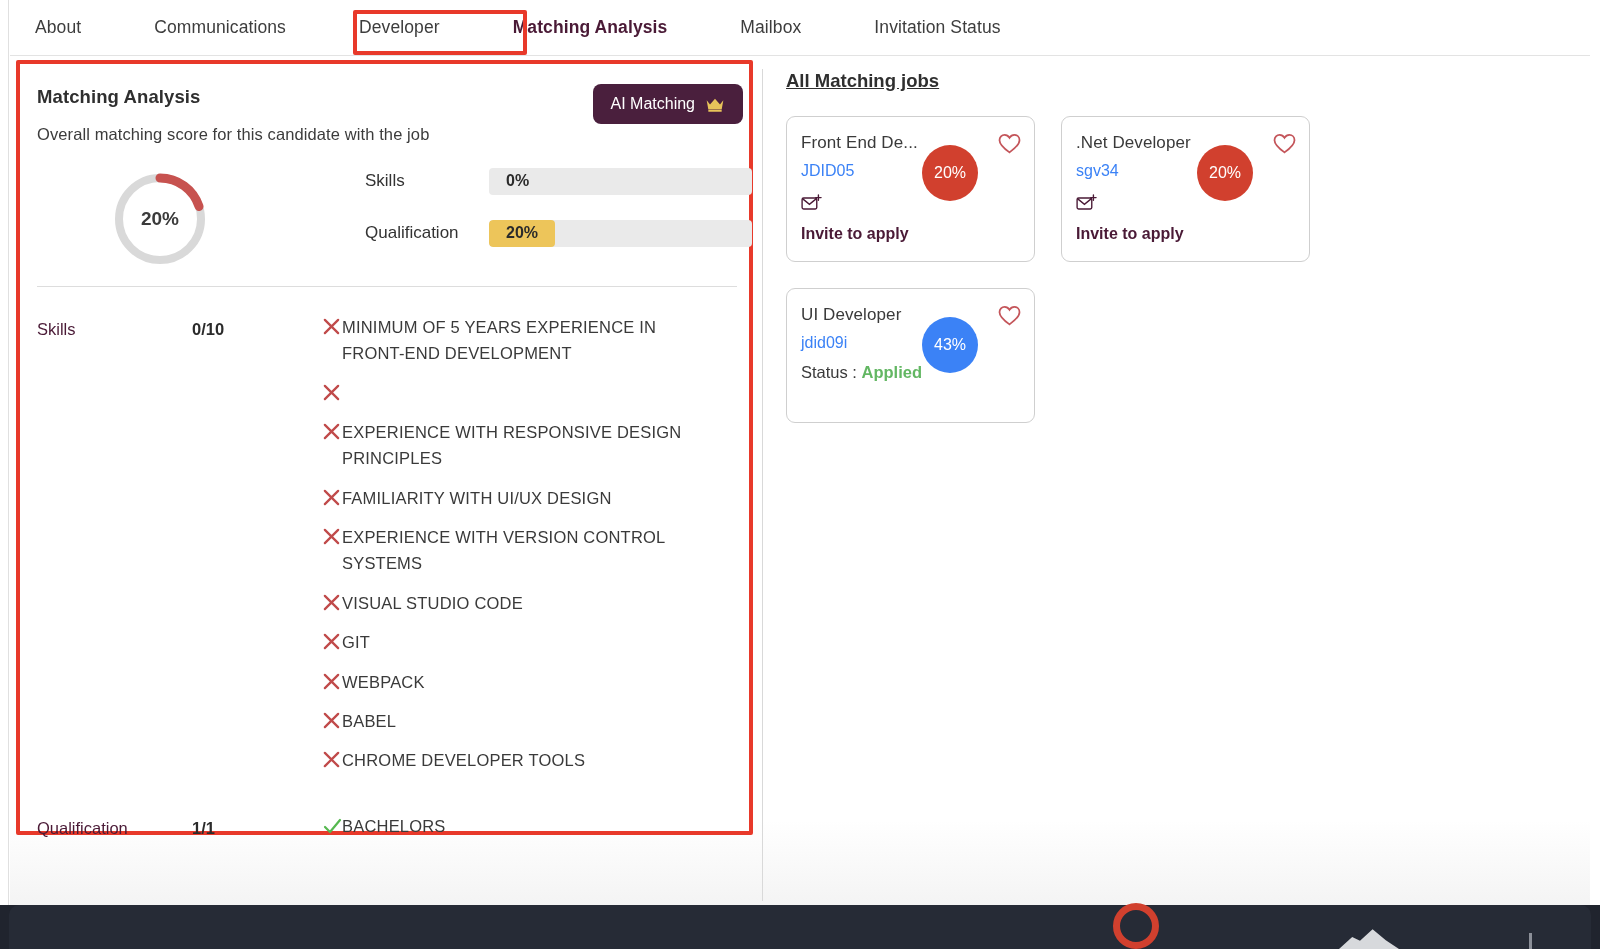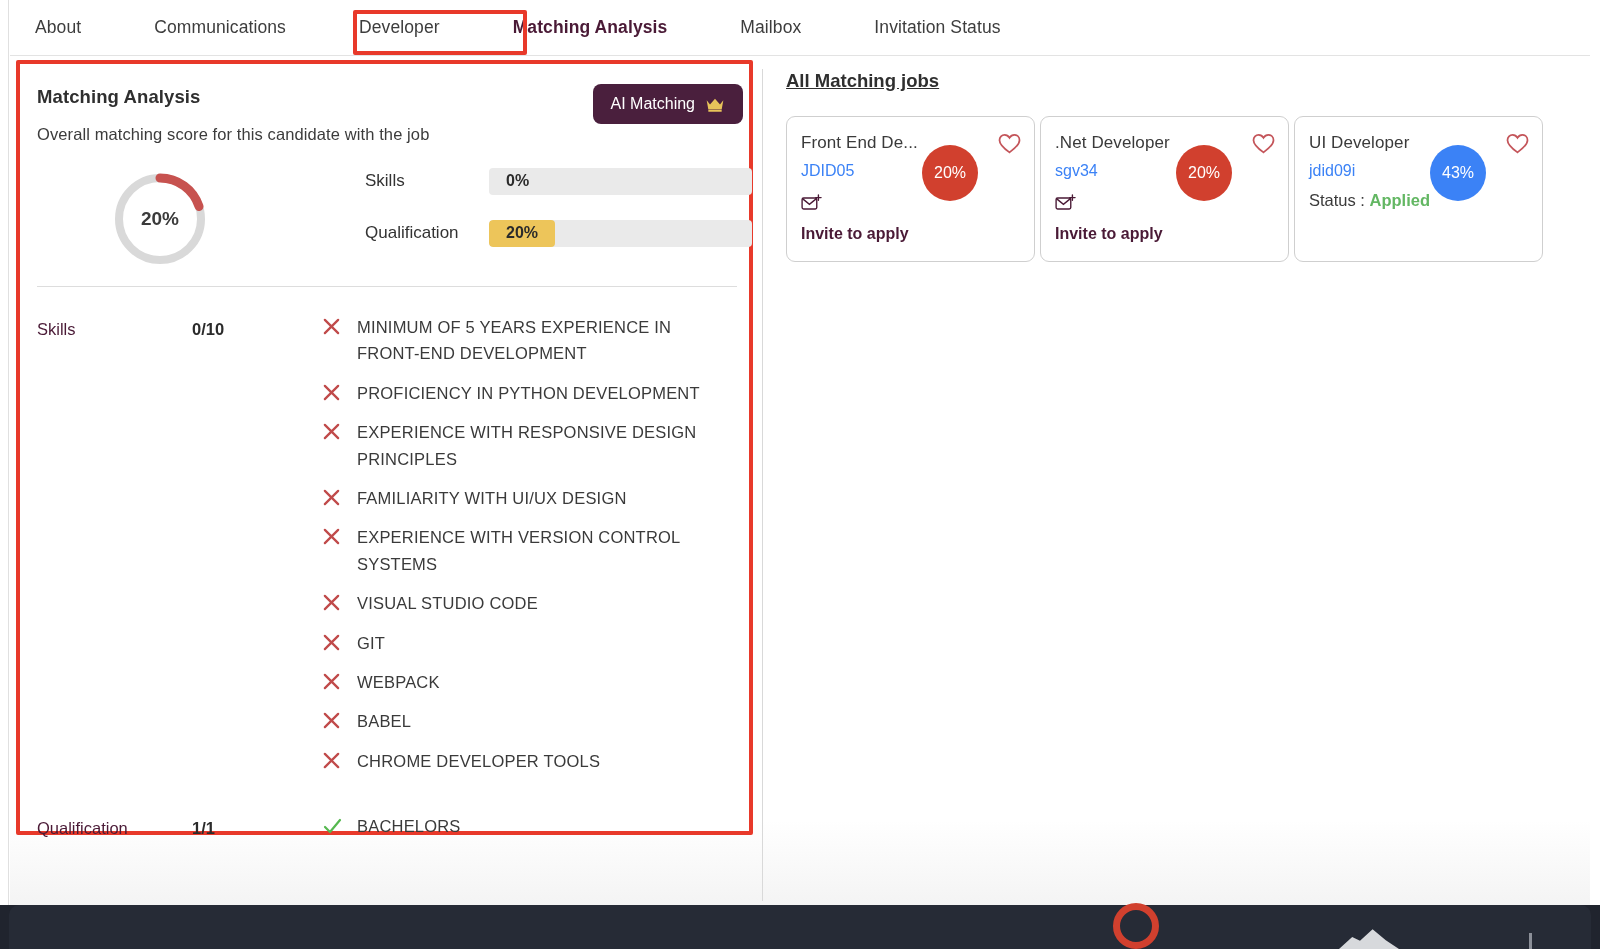--- a/index.html
+++ b/index.html
@@ -151,39 +151,39 @@
   .crit-name {
     width: 172px; padding-left: 17px; padding-top: 6px;
     font-size: 16.5px; color: #4a1a36;
   }
   .crit-score {
     width: 130px; padding-top: 6px;
     font-size: 16.5px; font-weight: bold; color: #2b2b2b;
   }
   .crit-items { flex: 1; }
   .crit-item {
-    display: flex; align-items: flex-start; gap: 15px;
+    display: flex; align-items: flex-start; 
     margin-bottom: 13px;
   }
   .mark { width: 20px; flex: none; padding-top: 3px; }
   .crit-text {
     font-size: 16.5px; color: #3a3a3a; line-height: 1.6;
     max-width: 360px; letter-spacing: .2px;
   }
   .qual-group { margin-top: 26px; }
 
   
   .right-panel {
     position: absolute; left: 766px; top: 14px; width: 800px;
   }
   .rp-title {
     font-size: 18.5px; font-weight: bold; color: #2f2f2f;
     margin-left: 10px; margin-bottom: 24px; text-decoration: underline;
   }
-  .cards { display: flex; flex-wrap: wrap; gap: 5px; margin-left: 10px; }
+  .cards { display: flex; flex-wrap: wrap; gap: 26px; margin-left: 10px; }
   .job-card {
     position: relative;
     width: 249px; min-height: 135px;
     border: 1px solid #cfcfcf; border-radius: 9px;
     background: #ffffff;
     padding: 16px 14px 14px 14px;
     cursor: pointer;
   }
   .job-title {
     font-size: 17px; color: #3a3a3a; margin-bottom: 9px; letter-spacing: .1px;
@@ -287,21 +287,20 @@
                   </svg>
               </span>
               <span class="crit-text">MINIMUM OF 5 YEARS EXPERIENCE IN FRONT-END DEVELOPMENT</span>
             </div>
             <div class="crit-item">
               <span class="mark">
                 <svg width="19" height="19" viewBox="0 0 20 20" xmlns="http://www.w3.org/2000/svg">
                     <path d="M3 3 L17 17 M17 3 L3 17" stroke="#c04a4a" stroke-width="2.4" stroke-linecap="round"></path>
                   </svg>
               </span>
-              <span class="crit-text">PROFICIENCY IN PYTHON DEVELOPMENT</span>
             </div>
             <div class="crit-item">
               <span class="mark">
                 <svg width="19" height="19" viewBox="0 0 20 20" xmlns="http://www.w3.org/2000/svg">
                     <path d="M3 3 L17 17 M17 3 L3 17" stroke="#c04a4a" stroke-width="2.4" stroke-linecap="round"></path>
                   </svg>
               </span>
               <span class="crit-text">EXPERIENCE WITH RESPONSIVE DESIGN PRINCIPLES</span>
             </div>
             <div class="crit-item">

